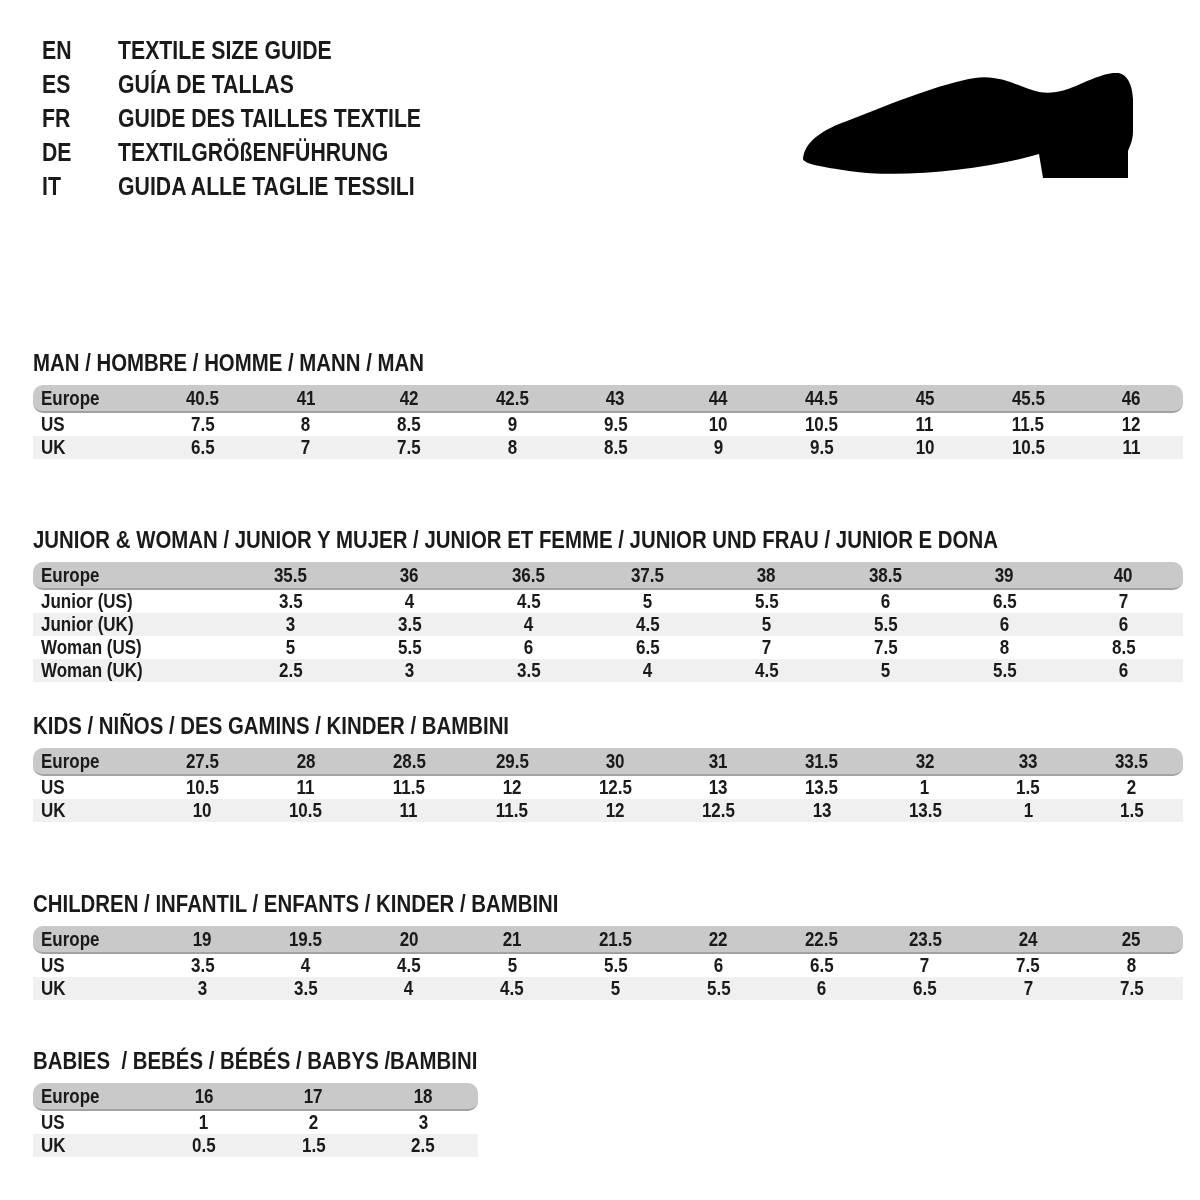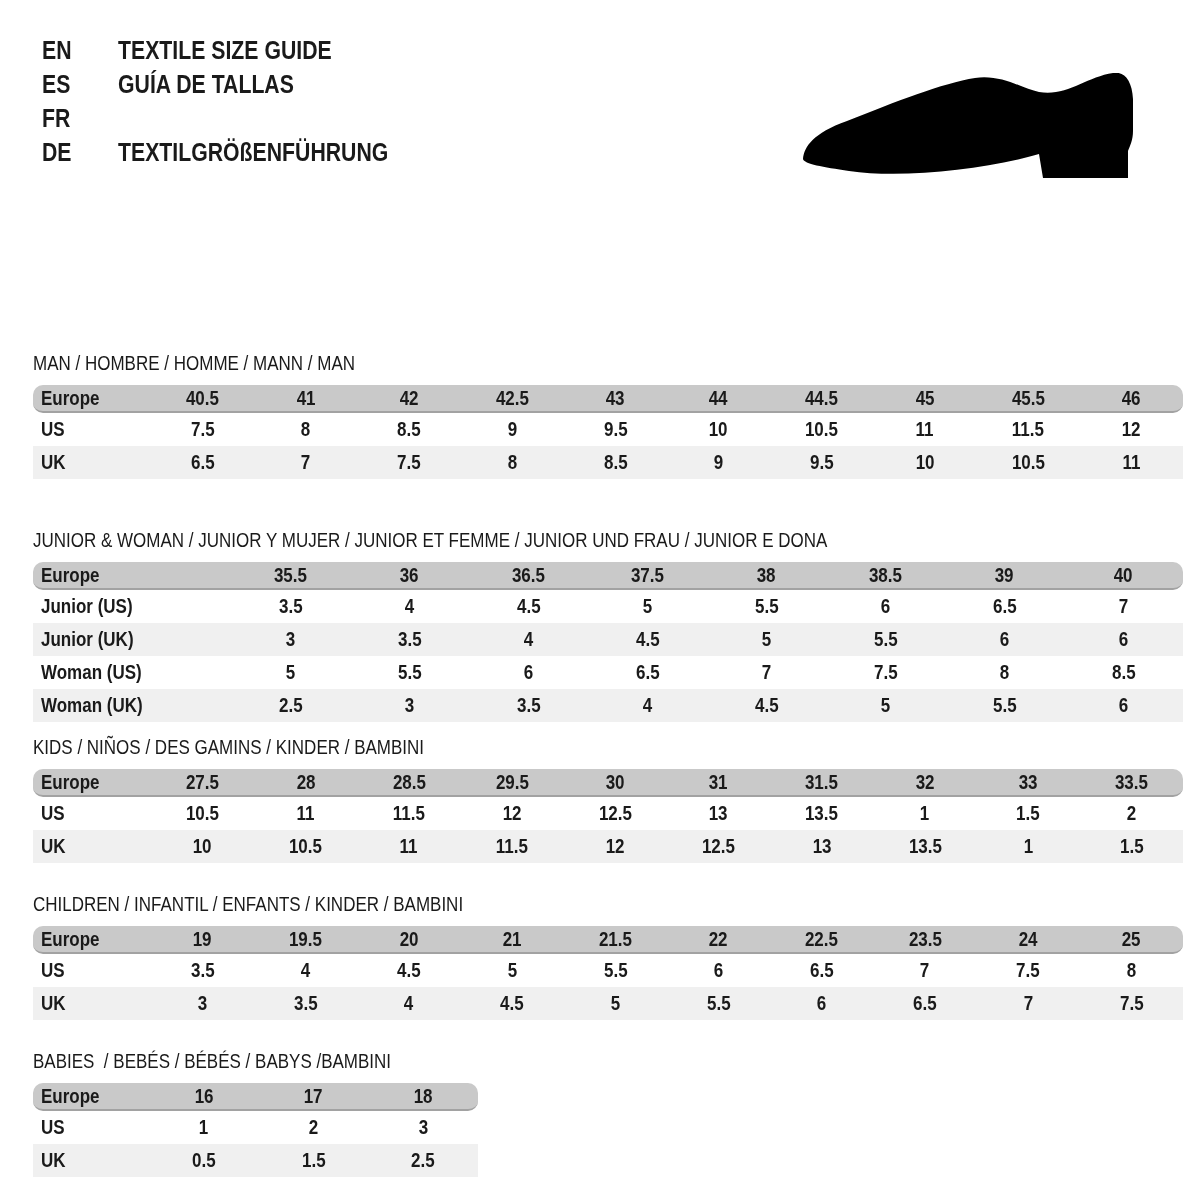--- a/index.html
+++ b/index.html
@@ -25,26 +25,26 @@
   .footwear-heading{position:absolute;left:42px;top:224px;font-weight:700;font-size:25px;line-height:28px;white-space:nowrap;}
 
   
   .shoe{position:absolute;left:803px;top:73px;width:335px;height:112px;}
 
   
   .tables-area{position:absolute;left:33px;top:0;width:1150px;height:1200px;}
   .section{position:absolute;left:0;--table-w:1150px;--label-w:118px;width:var(--table-w);}
   .section[data-idx="0"]{top:351px;}
   .section[data-idx="1"]{top:528px;--label-w:198px;}
-  .section[data-idx="2"]{top:735px;}
+  .section[data-idx="2"]{top:714px;}
   .section[data-idx="3"]{top:892px;}
   .section[data-idx="4"]{top:1049px;--table-w:445px;--label-w:116px;}
-  .sec-title{font-weight:400;font-size:20px;line-height:24px;margin-bottom:10px;white-space:nowrap;}
+  .sec-title{font-weight:700;font-size:24px;line-height:24px;margin-bottom:10px;white-space:nowrap;}
   .tbl{width:100%;}
-  .row{display:flex;height:33px;align-items:center;font-size:20px;font-weight:700;}
+  .row{display:flex;height:23px;align-items:center;font-size:20px;font-weight:700;}
   .row.head{height:28px;background:var(--header-band,#c9c9c9);border-bottom:2px solid var(--header-border,#a2a2a2);box-sizing:border-box;border-radius:10px;}
   .row.alt{background:var(--alt-band,#f0f0f0);}
   .label-cell{flex:0 0 var(--label-w);padding-left:8px;box-sizing:border-box;white-space:nowrap;}
   .val-cell{flex:1 1 0;text-align:center;white-space:nowrap;}
 </style>
 </head>
 <body style="--header-band: #c9c9c9; --alt-band: #f0f0f0; --header-border: #a2a2a2; color: rgb(26, 26, 26);">
 
 <div class="canvas">
 
@@ -52,24 +52,29 @@
       <div class="lang-row">
         <div class="lang-code"><span class="cx cx-l">EN</span></div>
         <div class="lang-label"><span class="cx cx-l">TEXTILE SIZE GUIDE</span></div>
       </div>
       <div class="lang-row">
         <div class="lang-code"><span class="cx cx-l">ES</span></div>
         <div class="lang-label"><span class="cx cx-l">GUÍA DE TALLAS</span></div>
       </div>
       <div class="lang-row">
         <div class="lang-code"><span class="cx cx-l">FR</span></div>
+        <div class="lang-label"><span class="cx cx-l">GUIDE DES TAILLES TEXTILE</span></div>
       </div>
       <div class="lang-row">
         <div class="lang-code"><span class="cx cx-l">DE</span></div>
         <div class="lang-label"><span class="cx cx-l">TEXTILGRÖßENFÜHRUNG</span></div>
+      </div>
+      <div class="lang-row">
+        <div class="lang-code"><span class="cx cx-l">IT</span></div>
+        <div class="lang-label"><span class="cx cx-l">GUIDA ALLE TAGLIE TESSILI</span></div>
       </div>
     </div>
 
 
   <svg class="shoe" viewBox="0 0 335 112" aria-hidden="true">
     <path fill="#000000" d="M 0 86
          C 1 74, 10 60, 44 48
          C 92 29, 140 10, 172 5
          C 199 1, 220 16, 236 19
          C 263 24, 283 4, 310 0

